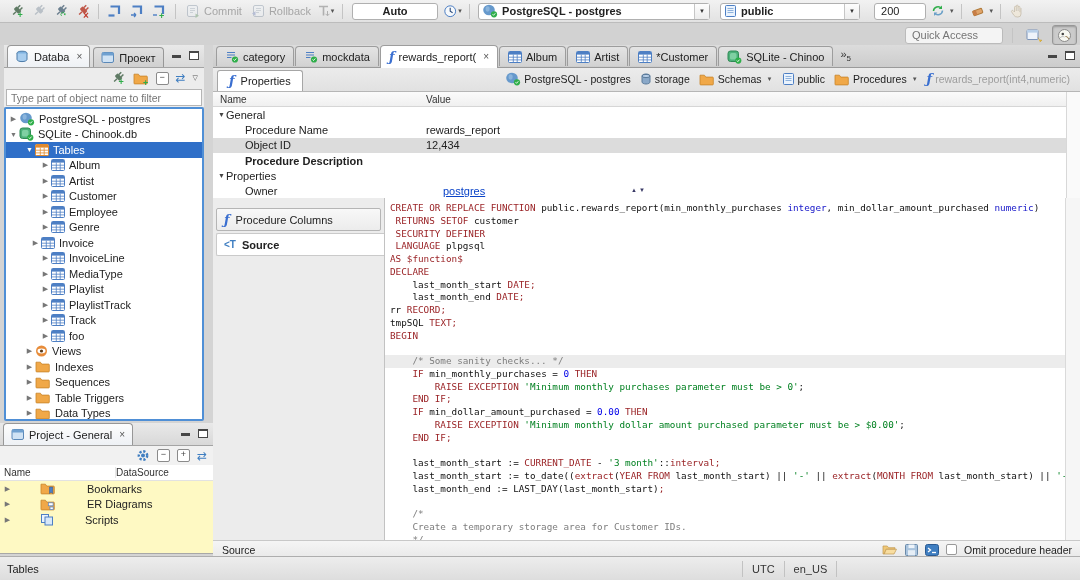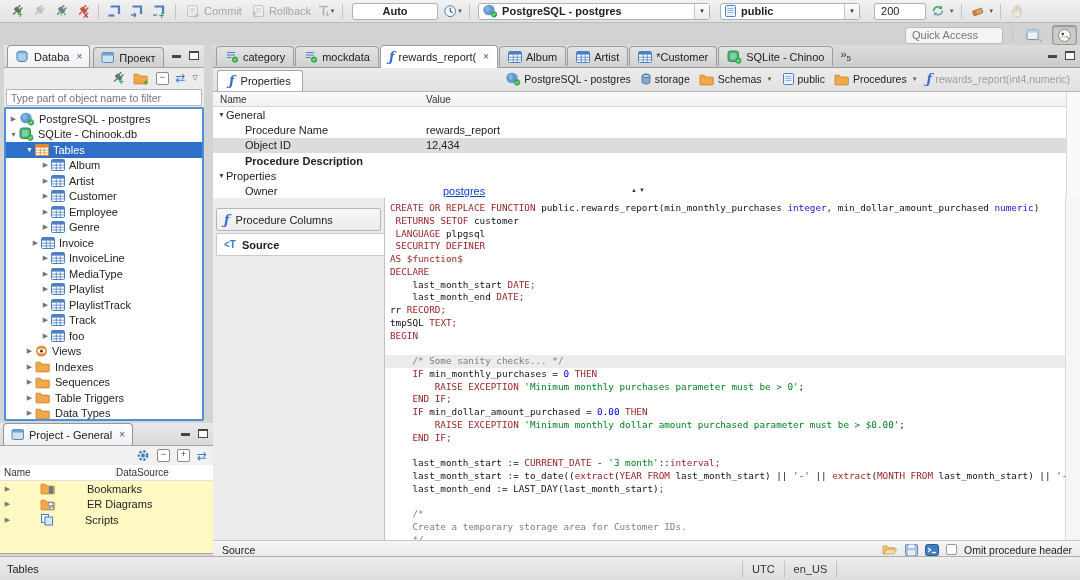--- a/index.html
+++ b/index.html
@@ -842,22 +842,22 @@
           <div class="sbtn active">
             <span class="ic">
               <span class="srcic">&lt;T</span>
             </span>
             <span>Source</span>
           </div>
         </div>
       <div id="code">
           <div class="cl"><span class="tk-k">CREATE OR REPLACE FUNCTION </span><span class="tk-p">public.rewards_report(min_monthly_purchases </span><span class="tk-t">integer</span><span class="tk-p">, min_dollar_amount_purchased </span><span class="tk-t">numeric</span><span class="tk-p">)</span></div>
           <div class="cl"><span class="tk-p"> </span><span class="tk-k">RETURNS SETOF </span><span class="tk-p">customer</span></div>
+          <div class="cl"><span class="tk-p"> </span><span class="tk-k">SECURITY DEFINER</span></div>
           <div class="cl"><span class="tk-p"> </span><span class="tk-k">LANGUAGE </span><span class="tk-p">plpgsql</span></div>
-          <div class="cl"><span class="tk-p"> </span><span class="tk-k">SECURITY DEFINER</span></div>
           <div class="cl"><span class="tk-k">AS $function$</span></div>
           <div class="cl"><span class="tk-k">DECLARE</span></div>
           <div class="cl"><span class="tk-p">    last_month_start </span><span class="tk-k">DATE;</span></div>
           <div class="cl"><span class="tk-p">    last_month_end </span><span class="tk-k">DATE;</span></div>
           <div class="cl"><span class="tk-p">rr </span><span class="tk-k">RECORD;</span></div>
           <div class="cl"><span class="tk-p">tmpSQL </span><span class="tk-k">TEXT;</span></div>
           <div class="cl"><span class="tk-k">BEGIN</span></div>
           <div class="cl"></div>
           <div class="cl hl"><span class="tk-c">    /* Some sanity checks... */</span></div>
           <div class="cl"><span class="tk-k">    IF </span><span class="tk-p">min_monthly_purchases = </span><span class="tk-n">0</span><span class="tk-k"> THEN</span></div>

